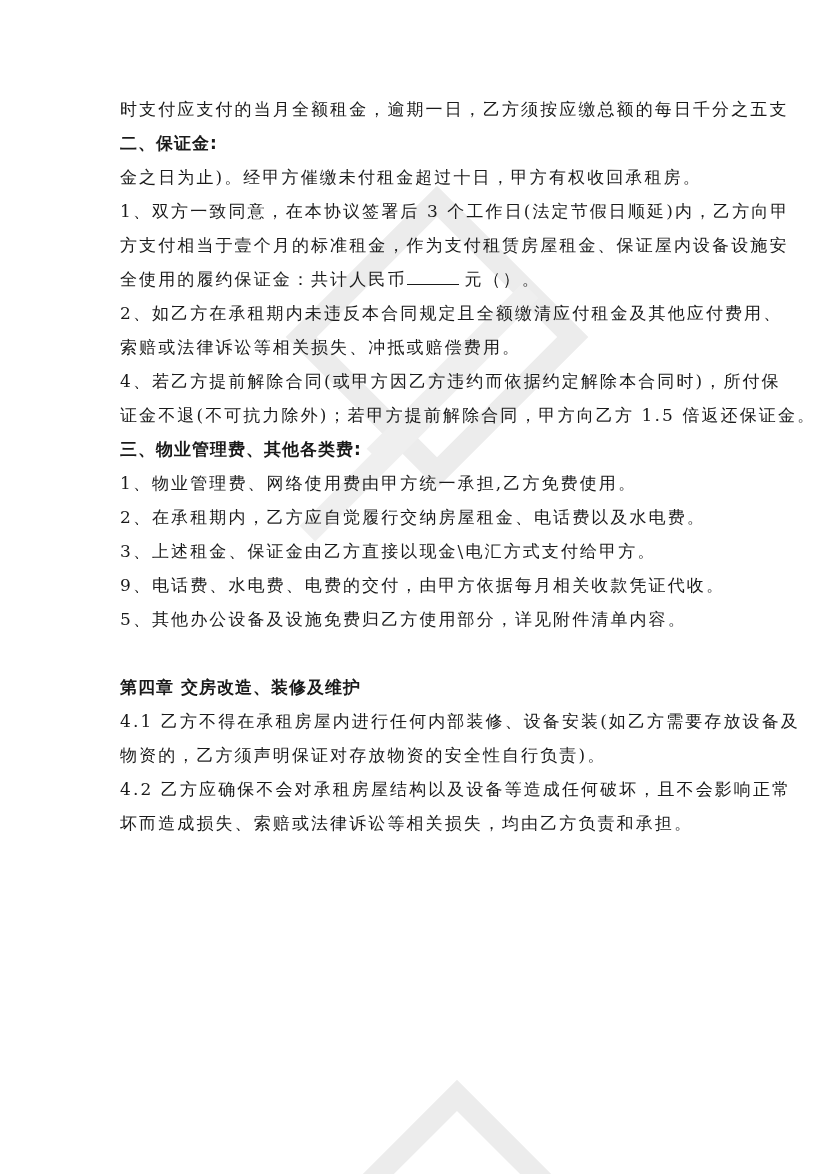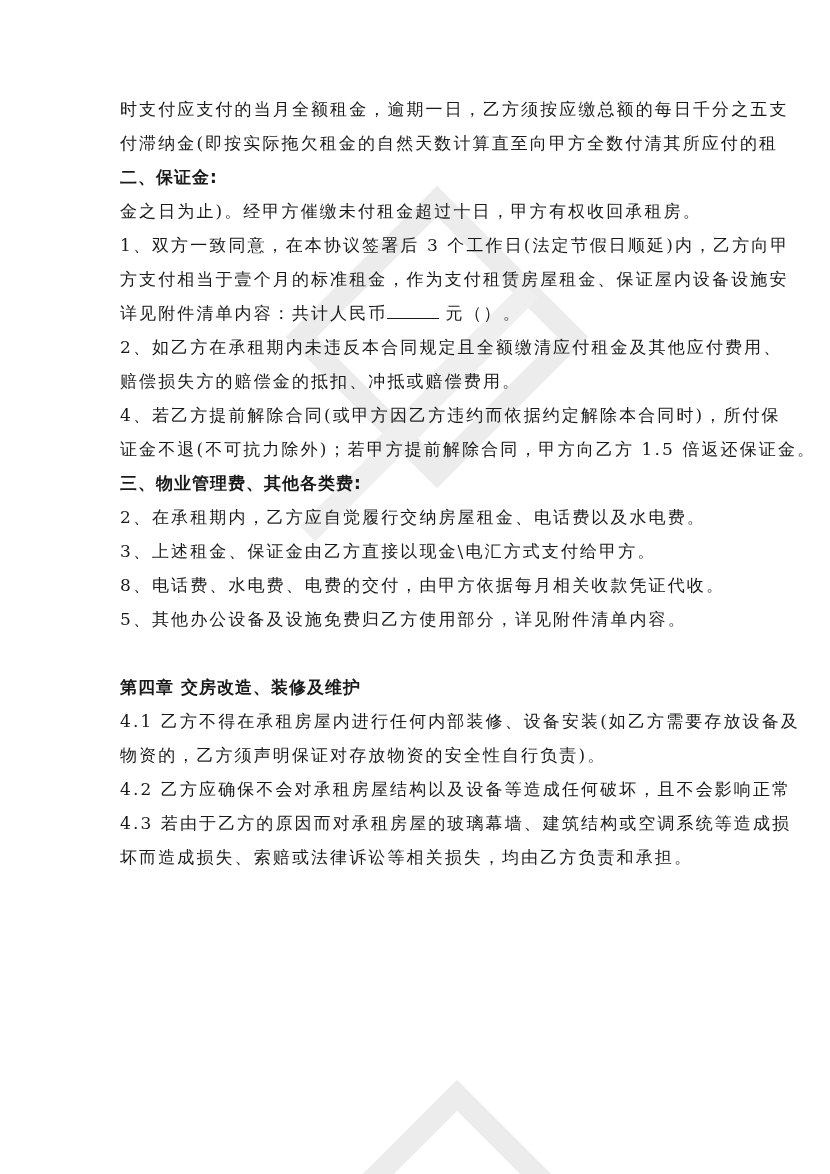--- a/index.html
+++ b/index.html
@@ -76,36 +76,35 @@
   <div class="watermark">
     <div class="wm-diamond" style="left:330px; top:230px; width:170px; height:170px;"></div>
     <div class="wm-bar" style="left:360px; top:380px; width:22px; height:180px;"></div>
     <div class="wm-bar" style="left:420px; top:320px; width:22px; height:160px;"></div>
     <div class="wm-bar" style="left:470px; top:270px; width:22px; height:140px;"></div>
     <div class="wm-diamond" style="left:360px; top:1120px; width:150px; height:150px;"></div>
   </div>
 
   <div class="content" id="content">
       <div class="line">时支付应支付的当月全额租金，逾期一日，乙方须按应缴总额的每日千分之五支</div>
-      <div class="line">付滞纳金(即按实际拖欠租金的自然天数计算直至向甲方全数付清其所应付的租</div>
       <div class="line bold">二、保证金:</div>
       <div class="line">金之日为止)。经甲方催缴未付租金超过十日，甲方有权收回承租房。</div>
       <div class="line">1、双方一致同意，在本协议签署后 3 个工作日(法定节假日顺延)内，乙方向甲</div>
       <div class="line">方支付相当于壹个月的标准租金，作为支付租赁房屋租金、保证屋内设备设施安</div>
-      <div class="line"><span>详见附件清单内容：共计人民币</span><span class="blank"></span><span>元（）。</span></div>
+      <div class="line"><span>全使用的履约保证金：共计人民币</span><span class="blank"></span><span>元（）。</span></div>
       <div class="line">2、如乙方在承租期内未违反本合同规定且全额缴清应付租金及其他应付费用、</div>
-      <div class="line">赔偿损失方的赔偿金的抵扣、冲抵或赔偿费用。</div>
+      <div class="line">索赔或法律诉讼等相关损失、冲抵或赔偿费用。</div>
       <div class="line">4、若乙方提前解除合同(或甲方因乙方违约而依据约定解除本合同时)，所付保</div>
       <div class="line">证金不退(不可抗力除外)；若甲方提前解除合同，甲方向乙方 1.5 倍返还保证金。</div>
       <div class="line bold">三、物业管理费、其他各类费:</div>
+      <div class="line">1、物业管理费、网络使用费由甲方统一承担,乙方免费使用。</div>
       <div class="line">2、在承租期内，乙方应自觉履行交纳房屋租金、电话费以及水电费。</div>
       <div class="line">3、上述租金、保证金由乙方直接以现金\电汇方式支付给甲方。</div>
-      <div class="line">8、电话费、水电费、电费的交付，由甲方依据每月相关收款凭证代收。</div>
+      <div class="line">9、电话费、水电费、电费的交付，由甲方依据每月相关收款凭证代收。</div>
       <div class="line">5、其他办公设备及设施免费归乙方使用部分，详见附件清单内容。</div>
       <div class="spacer"></div>
       <div class="line bold">第四章 交房改造、装修及维护</div>
       <div class="line">4.1 乙方不得在承租房屋内进行任何内部装修、设备安装(如乙方需要存放设备及</div>
       <div class="line">物资的，乙方须声明保证对存放物资的安全性自行负责)。</div>
       <div class="line">4.2 乙方应确保不会对承租房屋结构以及设备等造成任何破坏，且不会影响正常</div>
-      <div class="line">4.3 若由于乙方的原因而对承租房屋的玻璃幕墙、建筑结构或空调系统等造成损</div>
       <div class="line">坏而造成损失、索赔或法律诉讼等相关损失，均由乙方负责和承担。</div>
     </div>
 </div>
 
 </body></html>

